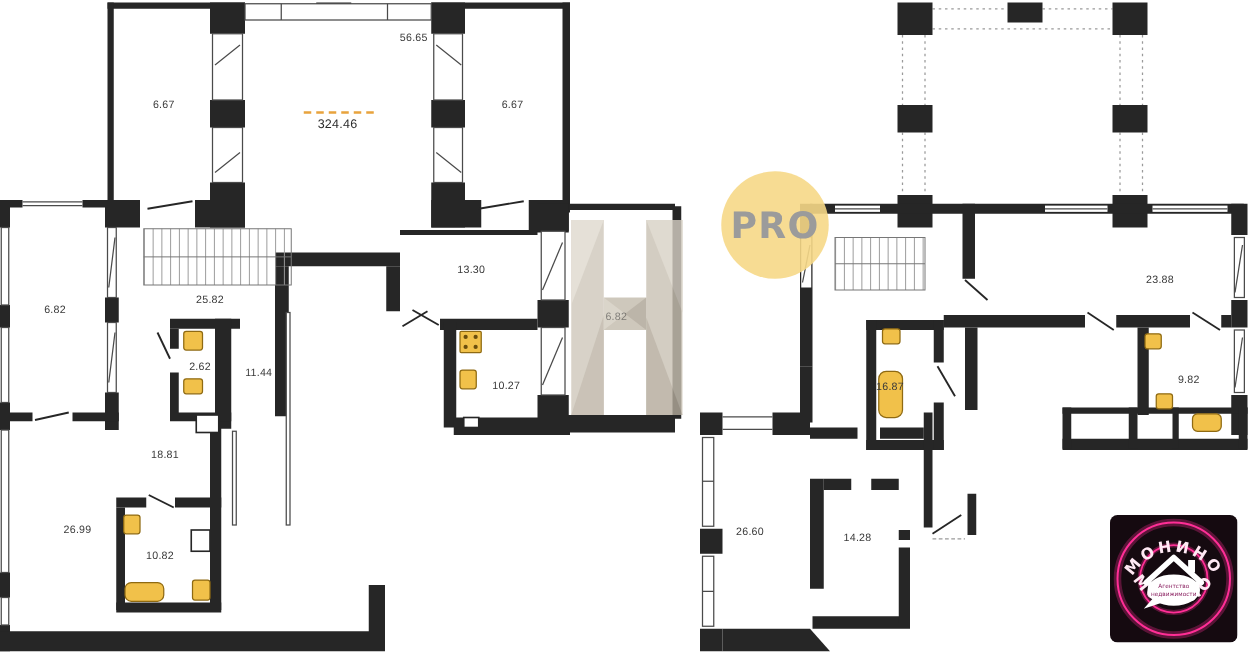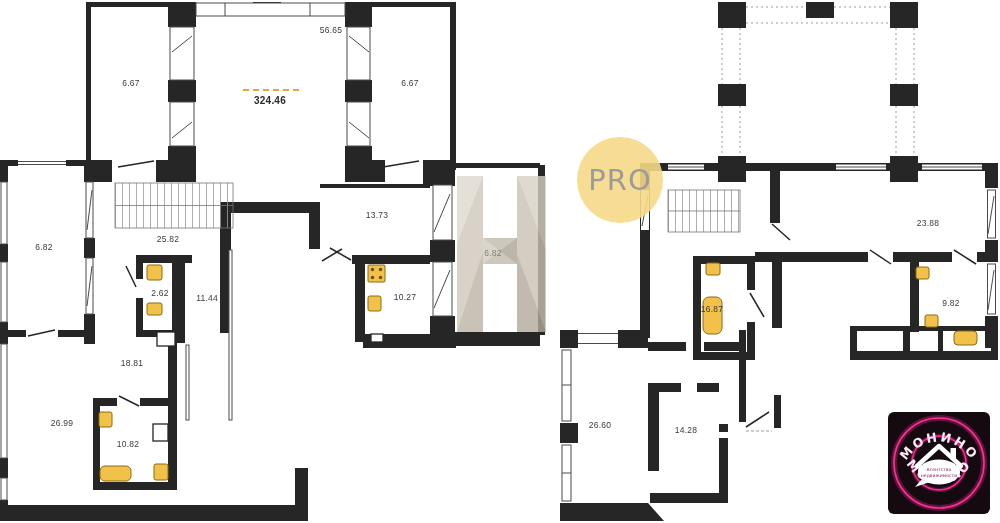--- a/index.html
+++ b/index.html
@@ -1,28 +1,28 @@
 <!DOCTYPE html>
 <html><head>
 <meta charset="utf-8">
 <style>
   html,body{margin:0;padding:0;background:#ffffff;}
   .stage{position:relative;width:1000px;height:523px;background:#fff;overflow:hidden;
          font-family:"Liberation Sans",sans-serif;}
   .plan-svg{position:absolute;left:0;top:0;z-index:1;}
   .lbl{position:absolute;transform:translate(-50%,-50%);font-size:8.5px;color:#3a3a3a;
        letter-spacing:.2px;white-space:nowrap;z-index:5;}
-  .lbl.total{font-size:10px;font-weight:bold;color:#2b2b2b;}
+  .lbl.total{font-size:10px;font-weight:normal;color:#2b2b2b;}
   .lbl.dim{opacity:.55;}
   .total-underline{position:absolute;width:56px;height:0;border-top:2px dashed #e8a33d;z-index:5;}
   .pro-badge{position:absolute;left:577px;top:137px;width:86px;height:86px;border-radius:50%;
        background:rgba(246,216,135,.9);display:flex;align-items:center;justify-content:center;
        z-index:6;}
   .pro-badge span{font-family:"DejaVu Sans",sans-serif;font-size:29px;color:#9b9b9b;
-       letter-spacing:1px;font-weight:400;}
+       letter-spacing:1px;font-weight:700;}
   .agency-logo{position:absolute;left:888px;top:412px;z-index:7;}
 </style>
 </head>
 <body>
 
 <div class="stage">
 
 <svg class="plan-svg" width="1000" height="523" viewBox="0 0 1000 523">
   <defs>
     <pattern id="hatch" width="7" height="8" patternUnits="userSpaceOnUse">
@@ -283,22 +283,22 @@
 
 <div class="lbl" style="left:131px;top:83px">6.67</div>
 <div class="lbl" style="left:331px;top:30px">56.65</div>
 <div class="total-underline" style="left:243px;top:89px"></div>
 <div class="lbl total" style="left:270px;top:100px">324.46</div>
 <div class="lbl" style="left:410px;top:83px">6.67</div>
 <div class="lbl" style="left:44px;top:247px">6.82</div>
 <div class="lbl" style="left:168px;top:239px">25.82</div>
 <div class="lbl" style="left:160px;top:293px">2.62</div>
 <div class="lbl" style="left:207px;top:298px">11.44</div>
-<div class="lbl" style="left:377px;top:215px">13.73</div>
-<div class="lbl" style="left:405px;top:297px">10.27</div>
+<div class="lbl" style="left:377px;top:215px">13.30</div>
+<div class="lbl" style="left:405px;top:308px">10.27</div>
 <div class="lbl dim" style="left:493px;top:253px">6.82</div>
 <div class="lbl" style="left:132px;top:363px">18.81</div>
 <div class="lbl" style="left:62px;top:423px">26.99</div>
 <div class="lbl" style="left:128px;top:444px">10.82</div>
 <div class="lbl" style="left:928px;top:223px">23.88</div>
 <div class="lbl" style="left:951px;top:303px">9.82</div>
 <div class="lbl" style="left:712px;top:309px">16.87</div>
 <div class="lbl" style="left:600px;top:425px">26.60</div>
 <div class="lbl" style="left:686px;top:430px">14.28</div>
 

